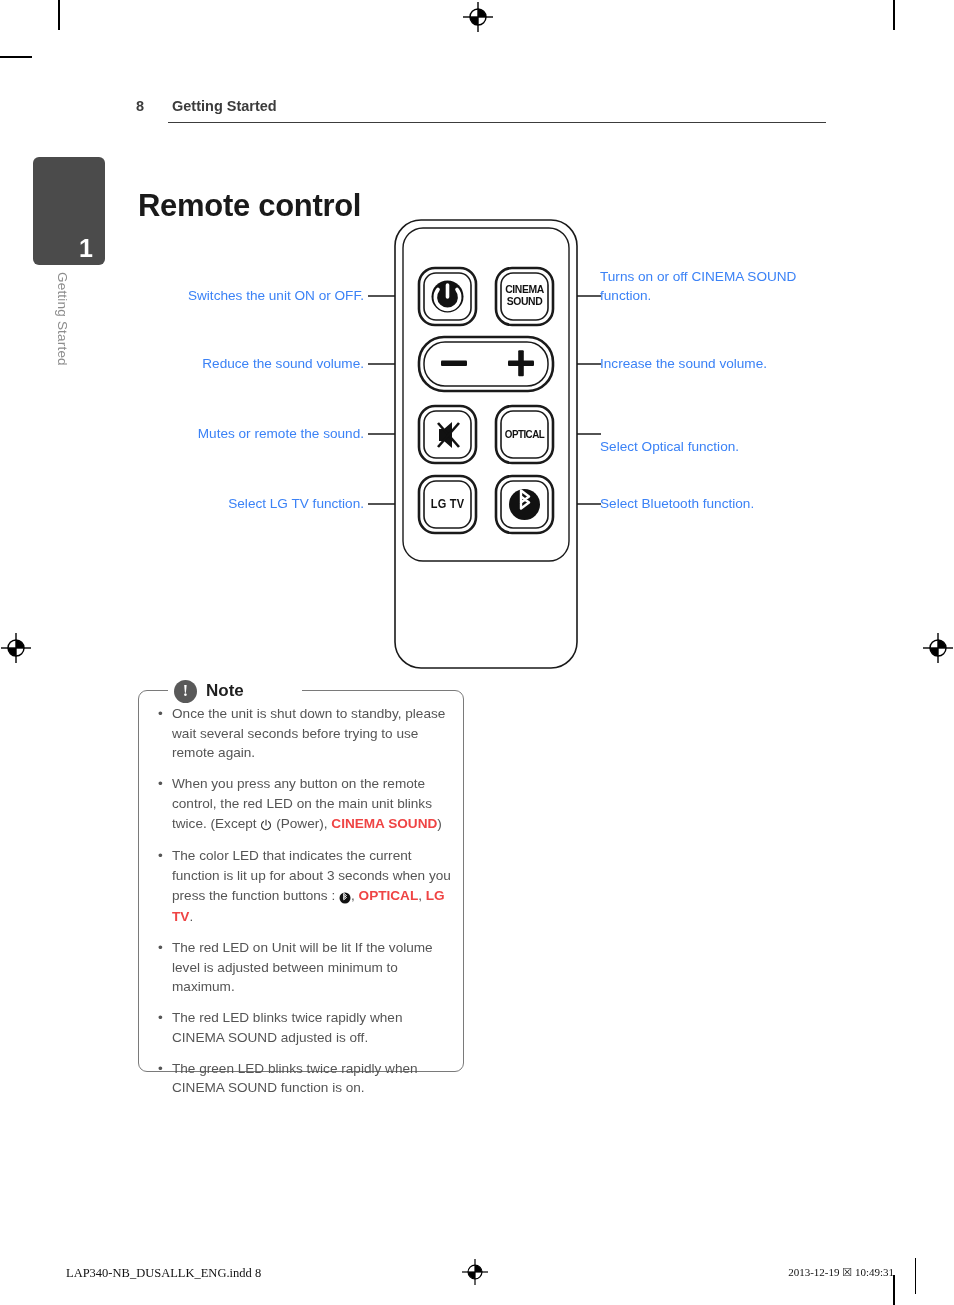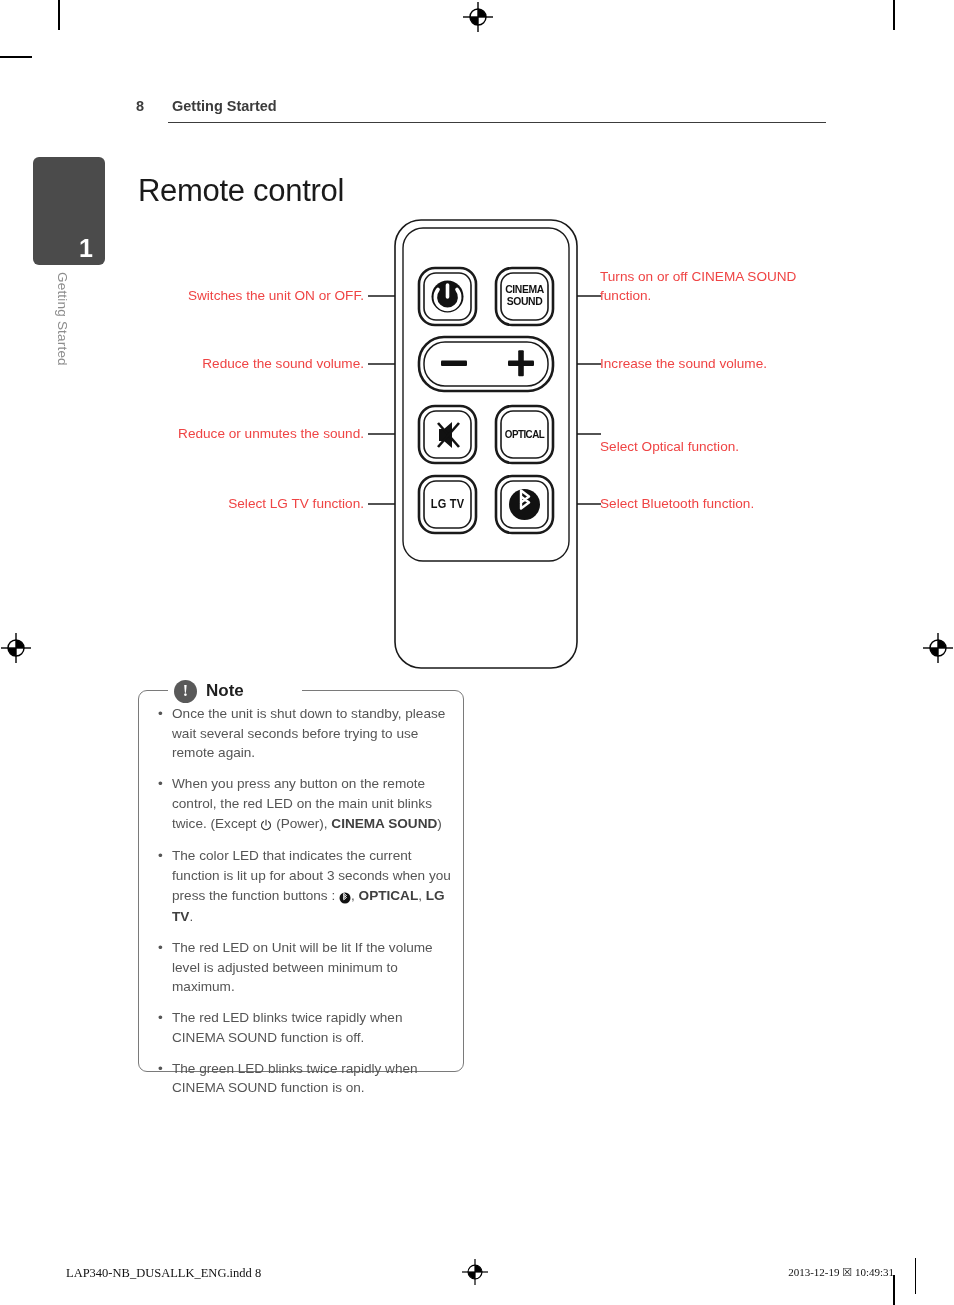--- a/index.html
+++ b/index.html
@@ -36,30 +36,30 @@
   }
   #chapter-tab-label{
     position:absolute;left:70px;top:272px;
     font-size:13.5px;color:#8c8c8c;white-space:nowrap;
     transform-origin:0 0;transform:rotate(90deg);
     letter-spacing:.2px;
   }
 
   
   #main-title{
-    position:absolute;left:138px;top:152px;
-    font-size:31px;font-weight:normal;color:#1a1a1a;letter-spacing:-.3px;
+    position:absolute;left:138px;top:167px;
+    font-size:31px;font-weight:bold;color:#1a1a1a;letter-spacing:-.3px;
   }
 
   
   #remote-figure{position:absolute;left:136px;top:215px;width:700px;height:460px;}
   #remote-svg{position:absolute;left:0;top:0;}
 
   .callout-label{
-    position:absolute;font-size:13.6px;color:#ef4444;line-height:1.42;
+    position:absolute;font-size:13.6px;color:#3b82f6;line-height:1.42;
   }
   .callout-label.left{text-align:right;}
   .callout-label.right{text-align:left;}
 
   
   #note-box{
     position:absolute;left:138px;top:690px;width:326px;height:382px;
     border:1.3px solid #7a7a7a;border-radius:9px;box-sizing:border-box;
   }
   #note-header{
@@ -74,21 +74,21 @@
   #note-header .note-title{font-size:17px;font-weight:bold;color:#1f1f1f;}
 
   #note-list{position:absolute;left:152px;top:704px;width:300px;}
   .note-item{
     position:relative;padding-left:20px;margin-bottom:11px;
     font-size:13.6px;line-height:1.45;color:#555555;
   }
   .note-item .bullet{
     position:absolute;left:6px;top:0;font-size:13.6px;color:#555;
   }
-  .note-item b{color:#404040;font-weight:bold;}
+  .note-item b{color:#ef4444;font-weight:bold;}
   .inline-ico{display:inline-block;vertical-align:-2px;}
 
   
   #footer{position:absolute;left:0;top:1258px;width:954px;height:40px;
     font-family:Liberation Serif, serif;}
   #footer .file{position:absolute;left:66px;top:8px;font-size:12.5px;color:#111;}
   #footer .stamp{position:absolute;right:60px;top:8px;font-size:11px;color:#111;white-space:nowrap;}
   #footer .reg-mid{position:absolute;left:462px;top:1px;}
   #footer .endrule{position:absolute;right:38px;top:0px;width:1.4px;height:36px;background:#000;}
 </style>
@@ -221,21 +221,21 @@
     <g>
       <rect x="360" y="261" width="57" height="57" rx="16" ry="16" fill="#fff" stroke="#1a1a1a" stroke-width="2.6"></rect>
       <rect x="365" y="266" width="47" height="47" rx="12" ry="12" fill="#fff" stroke="#1a1a1a" stroke-width="1.6"></rect>
       <circle cx="388.5" cy="289.5" r="15.5" fill="#111"></circle>
       <path d="M385 281.5 l8 6 -8 6 v-18 l8 6 -8 6" fill="none" stroke="#fff" stroke-width="2.4" stroke-linejoin="round" stroke-linecap="round"></path>
     </g>
   </svg>
 
   <div class="callout-label left" style="left:0;top:71px;width:228px;">Switches the unit ON or OFF.</div>
   <div class="callout-label left" style="left:0;top:139px;width:228px;">Reduce the sound volume.</div>
-  <div class="callout-label left" style="left:0;top:209px;width:228px;">Reduce or unmutes the sound.</div>
+  <div class="callout-label left" style="left:0;top:209px;width:228px;">Mutes or remote the sound.</div>
   <div class="callout-label left" style="left:0;top:279px;width:228px;text-align:right;">Select LG TV function.</div>
 
   <div class="callout-label right" style="left:464px;top:52px;width:212px;">Turns on or off CINEMA SOUND function.</div>
   <div class="callout-label right" style="left:464px;top:139px;width:220px;">Increase the sound volume.</div>
   <div class="callout-label right" style="left:464px;top:222px;width:220px;">Select Optical function.</div>
   <div class="callout-label right" style="left:464px;top:279px;width:220px;">Select Bluetooth function.</div>
 </div>
 
 <div id="note-box"></div>
 <div id="note-header">
@@ -246,21 +246,21 @@
     <div class="note-item"><span class="bullet">•</span><span>Once the unit is shut down to standby, please wait several seconds before trying to use remote again.</span></div>
     <div class="note-item"><span class="bullet">•</span><span>When you press any button on the remote control, the red LED on the main unit blinks twice. (Except <span class="inline-ico"><svg width="12" height="12" viewBox="0 0 24 24" style="vertical-align:-1px">
             <path d="M7 5 a9 9 0 1 0 10 0" fill="none" stroke="#333" stroke-width="2.2" stroke-linecap="round"></path>
             <line x1="12" y1="2" x2="12" y2="12" stroke="#333" stroke-width="2.2" stroke-linecap="round"></line>
           </svg></span> (Power), <b>CINEMA SOUND</b>)</span></div>
     <div class="note-item"><span class="bullet">•</span><span>The color LED that indicates the current function is lit up for about 3 seconds when you press the function buttons : <span class="inline-ico"><svg width="12" height="12" viewBox="0 0 24 24" style="vertical-align:-2px">
             <circle cx="12" cy="12" r="11" fill="#111"></circle>
             <path d="M9.5 6.5 l5.5 4.5 -5.5 4.5 v-13 l5.5 4.5 -5.5 4.5" fill="none" stroke="#fff" stroke-width="1.9" stroke-linejoin="round" stroke-linecap="round"></path>
           </svg></span>, <b>OPTICAL</b>, <b>LG TV</b>.</span></div>
     <div class="note-item"><span class="bullet">•</span><span>The red LED on Unit will be lit If the volume level is adjusted between minimum to maximum.</span></div>
-    <div class="note-item"><span class="bullet">•</span><span>The red LED blinks twice rapidly when CINEMA SOUND function is off.</span></div>
+    <div class="note-item"><span class="bullet">•</span><span>The red LED blinks twice rapidly when CINEMA SOUND adjusted is off.</span></div>
     <div class="note-item"><span class="bullet">•</span><span>The green LED blinks twice rapidly when CINEMA SOUND function is on.</span></div>
   </div>
 
 <div id="footer">
   <span class="file">LAP340-NB_DUSALLK_ENG.indd   8</span>
   <span class="reg-mid">
     <svg width="26" height="26" viewBox="0 0 30 30">
       <line x1="15" y1="0" x2="15" y2="30" stroke="#000" stroke-width="1.4"></line>
       <line x1="0" y1="15" x2="30" y2="15" stroke="#000" stroke-width="1.4"></line>
       <circle cx="15" cy="15" r="8" fill="none" stroke="#000" stroke-width="1.4"></circle>

